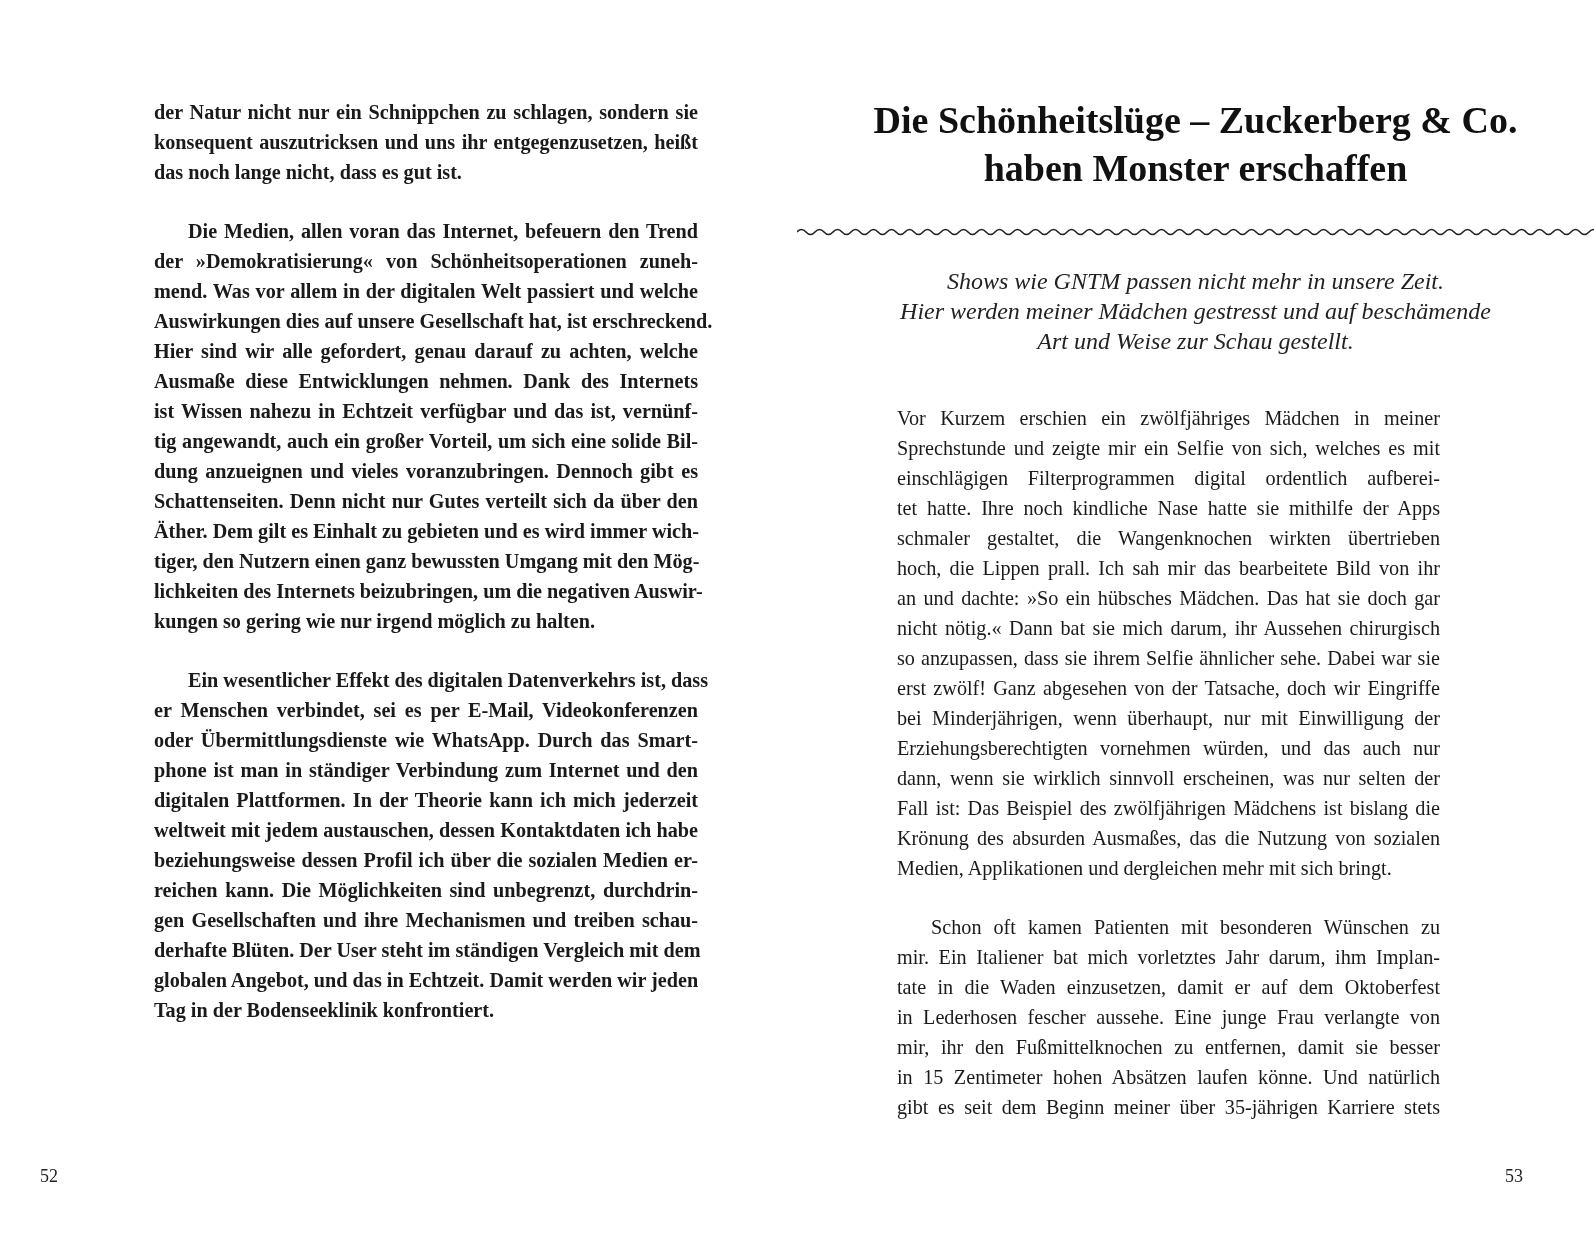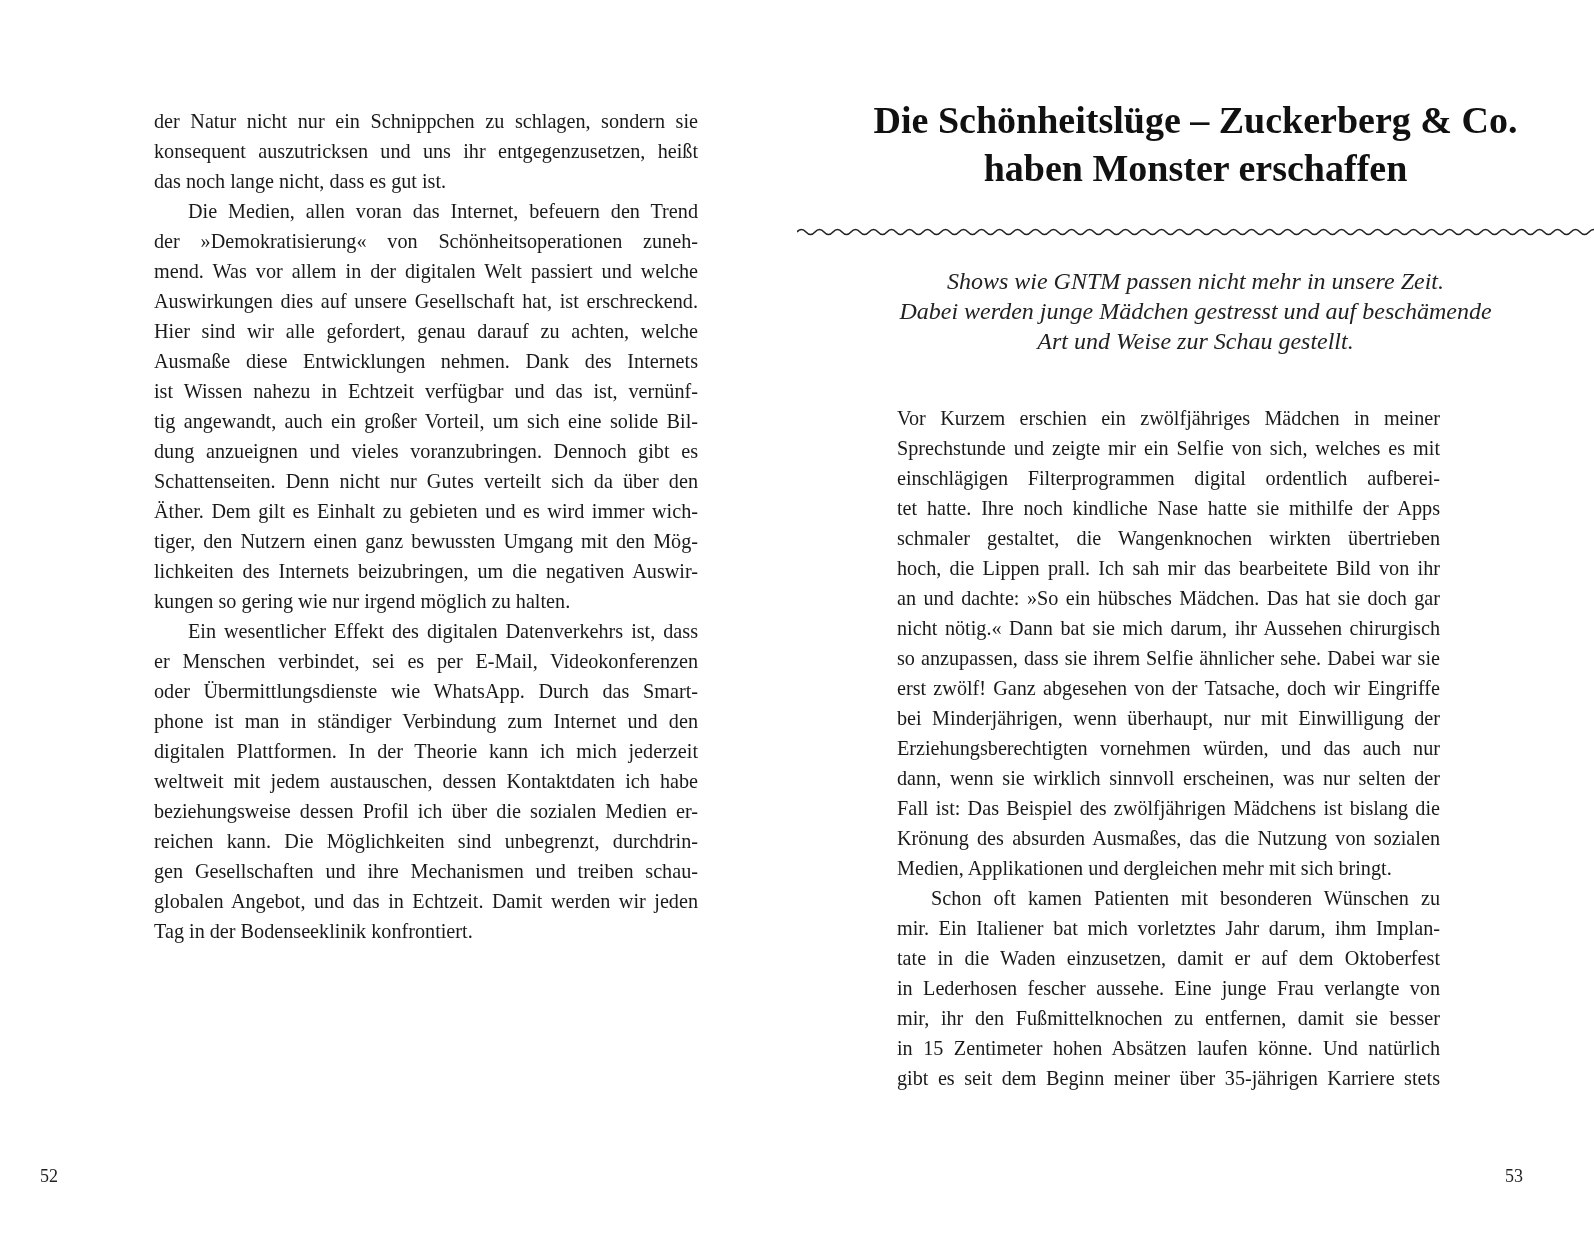--- a/index.html
+++ b/index.html
@@ -3,27 +3,27 @@
 <meta charset="utf-8">
 <style>
   html, body { margin: 0; padding: 0; background: #ffffff; }
   body { width: 1594px; height: 1240px; position: relative; overflow: hidden;
          font-family: "Liberation Serif", "DejaVu Serif", serif; color: #1a1a1a; }
   .page { position: absolute; top: 0; height: 1240px; }
   .page-left { left: 0; width: 797px; }
   .page-right { left: 797px; width: 797px; }
 
   .body-col { position: absolute; }
-  .left-col { left: 154px; top: 106px; width: 544px; }
+  .left-col { left: 154px; top: 97px; width: 544px; font-weight: bold; }
   .right-col { left: 897px; top: 403px; width: 543px; }
 
   .line { display: block; height: 30px; line-height: 30px; font-size: 20.2px;
           text-align: justify; text-align-last: justify; white-space: nowrap; overflow: visible; }
   .line.last { text-align-last: left; }
-  .line.indent { text-indent: 34px; }
+  .line.indent { text-indent: 34px; margin-top: 29px; }
 
   .chapter-title { position: absolute; left: 797px; width: 797px; top: 96px;
                    text-align: center; font-weight: bold; font-size: 38px; line-height: 48px; color: #111; }
   .chapter-title span { display: block; }
 
   .wave { position: absolute; left: 797px; top: 224px; width: 797px; height: 16px; }
 
   .epigraph { position: absolute; left: 797px; width: 797px; top: 266px;
               text-align: center; font-style: italic; font-size: 24px; line-height: 30px; color: #222; }
   .epigraph span { display: block; }
@@ -56,38 +56,39 @@
   <span class="line last">kungen so gering wie nur irgend möglich zu halten.</span>
   <span class="line indent">Ein wesentlicher Effekt des digitalen Datenverkehrs ist, dass</span>
   <span class="line">er Menschen verbindet, sei es per E-Mail, Videokonferenzen</span>
   <span class="line">oder Übermittlungsdienste wie WhatsApp. Durch das Smart-</span>
   <span class="line">phone ist man in ständiger Verbindung zum Internet und den</span>
   <span class="line">digitalen Plattformen. In der Theorie kann ich mich jederzeit</span>
   <span class="line">weltweit mit jedem austauschen, dessen Kontaktdaten ich habe</span>
   <span class="line">beziehungsweise dessen Profil ich über die sozialen Medien er-</span>
   <span class="line">reichen kann. Die Möglichkeiten sind unbegrenzt, durchdrin-</span>
   <span class="line">gen Gesellschaften und ihre Mechanismen und treiben schau-</span>
+  <span class="line">derhafte Blüten. Der User steht im ständigen Vergleich mit dem</span>
   <span class="line">globalen Angebot, und das in Echtzeit. Damit werden wir jeden</span>
   <span class="line last">Tag in der Bodenseeklinik konfrontiert.</span>
 </div>
 <div class="page-num pn-left">52</div>
 
 <div class="page page-right"></div>
 <h1 class="chapter-title" style="margin:0;">
   <span>Die Schönheitslüge – Zuckerberg &amp; Co.</span>
   <span>haben Monster erschaffen</span>
 </h1>
 
 <svg class="wave" viewBox="0 0 797 16" preserveAspectRatio="none">
   <path id="wavepath" fill="none" stroke="#222" stroke-width="1.6" d="M0 8 q4.5 -5 9 0 t9 0 t9 0 t9 0 t9 0 t9 0 t9 0 t9 0 t9 0 t9 0 t9 0 t9 0 t9 0 t9 0 t9 0 t9 0 t9 0 t9 0 t9 0 t9 0 t9 0 t9 0 t9 0 t9 0 t9 0 t9 0 t9 0 t9 0 t9 0 t9 0 t9 0 t9 0 t9 0 t9 0 t9 0 t9 0 t9 0 t9 0 t9 0 t9 0 t9 0 t9 0 t9 0 t9 0 t9 0 t9 0 t9 0 t9 0 t9 0 t9 0 t9 0 t9 0 t9 0 t9 0 t9 0 t9 0 t9 0 t9 0 t9 0 t9 0 t9 0 t9 0 t9 0 t9 0 t9 0 t9 0 t9 0 t9 0 t9 0 t9 0 t9 0 t9 0 t9 0 t9 0 t9 0 t9 0 t9 0 t9 0 t9 0 t9 0 t9 0 t9 0 t9 0 t9 0 t9 0 t9 0 t9 0 t9 0 t9 0 t9 0 t9 0 t9 0 t9 0 t9 0"></path>
 </svg>
 
 <div class="epigraph">
   <span>Shows wie GNTM passen nicht mehr in unsere Zeit.</span>
-  <span>Dabei werden junge Mädchen gestresst und auf beschämende</span>
+  <span>Hier werden meiner Mädchen gestresst und auf beschämende</span>
   <span>Art und Weise zur Schau gestellt.</span>
 </div>
 
 <div class="body-col right-col">
   <span class="line">Vor Kurzem erschien ein zwölfjähriges Mädchen in meiner</span>
   <span class="line">Sprechstunde und zeigte mir ein Selfie von sich, welches es mit</span>
   <span class="line">einschlägigen Filterprogrammen digital ordentlich aufberei-</span>
   <span class="line">tet hatte. Ihre noch kindliche Nase hatte sie mithilfe der Apps</span>
   <span class="line">schmaler gestaltet, die Wangenknochen wirkten übertrieben</span>
   <span class="line">hoch, die Lippen prall. Ich sah mir das bearbeitete Bild von ihr</span>

